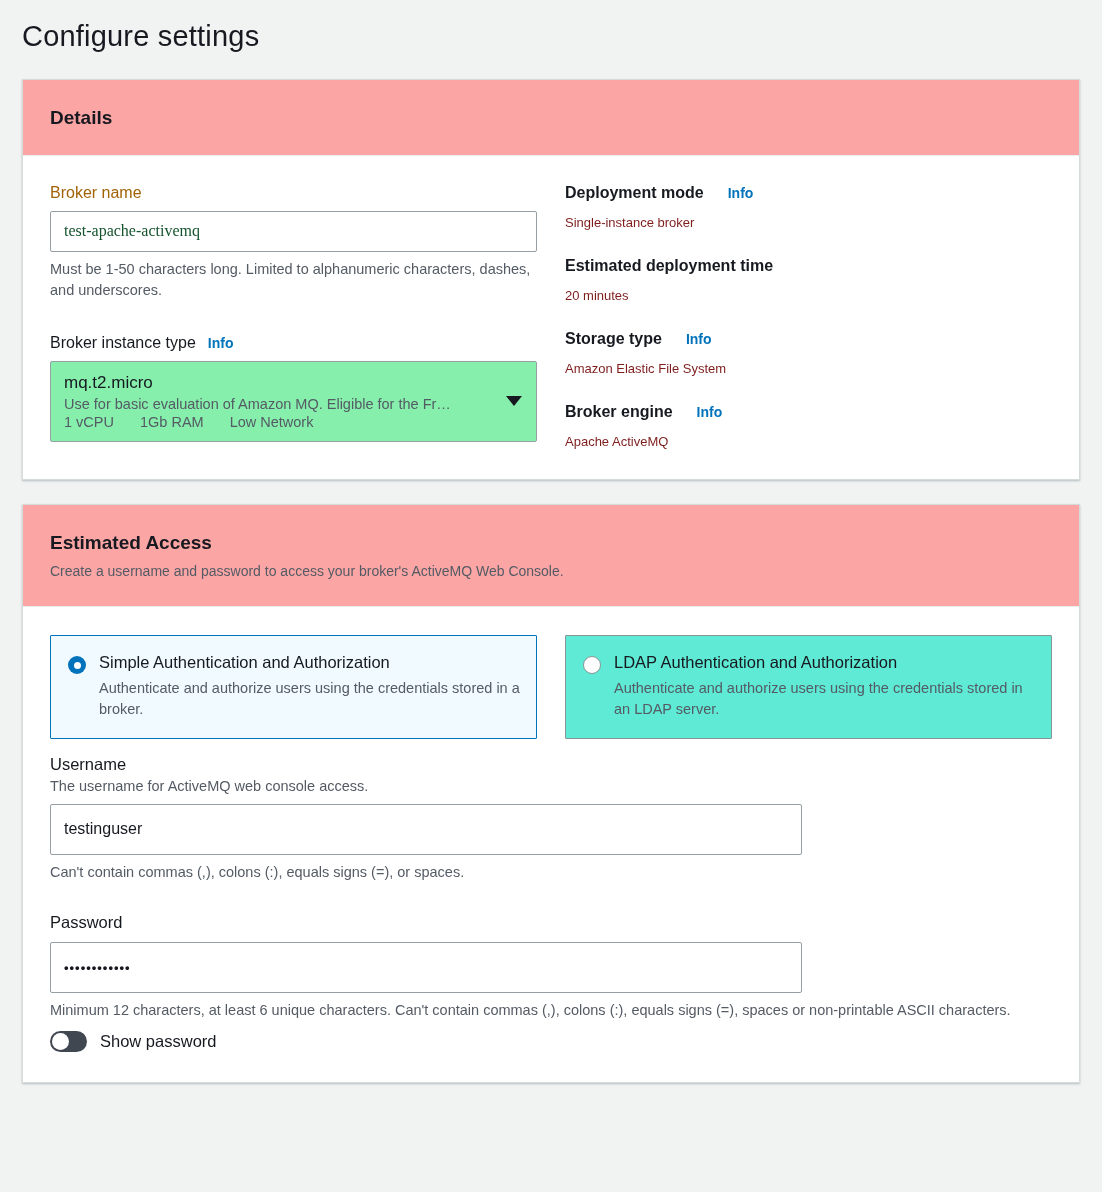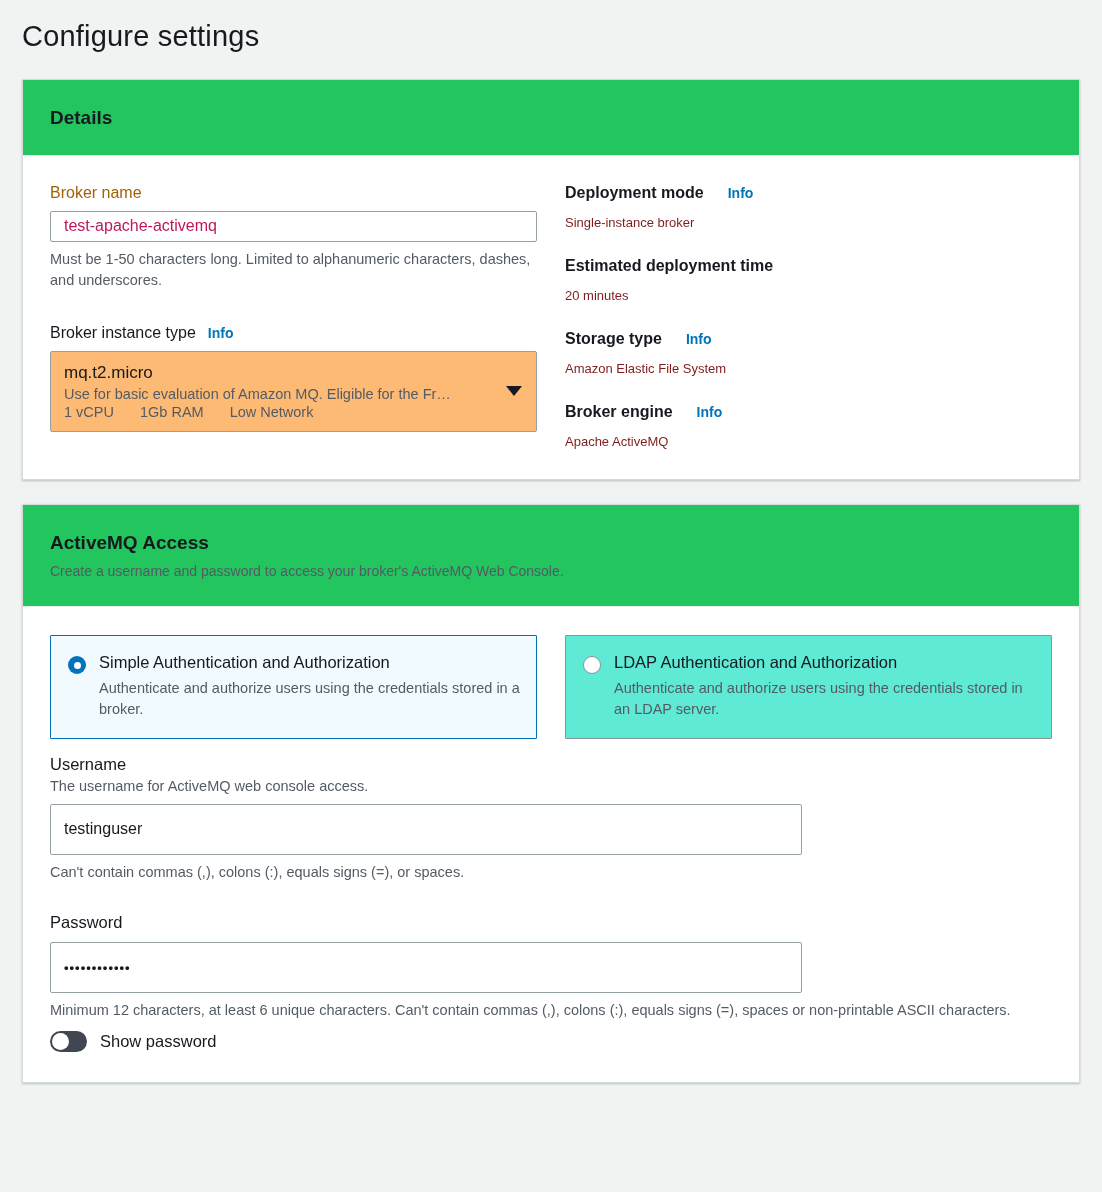--- a/index.html
+++ b/index.html
@@ -16,52 +16,52 @@
     font-size: 29px; font-weight: 500; color: #16191f;
     margin: 8px 0 26px 0; letter-spacing: 0.2px;
   }
   .card {
     background: #ffffff;
     border: 1px solid #d5dbdb;
     box-shadow: 0 1px 2px rgba(0,28,36,0.25);
     margin-bottom: 24px;
   }
   .card-header {
-    background: #22c55e;
+    background: #fca5a5;
     border-bottom: 1px solid #eaeded;
     padding: 27px 27px 25px 27px;
   }
   .card-title { font-size: 19px; font-weight: 700; color: #16191f; line-height: 1.2; }
   .card-subtitle { font-size: 14px; color: #545b64; margin-top: 7px; line-height: 1.4; }
   .card-body { padding: 28px 27px 30px 27px; }
 
   
   .details-grid { display: grid; grid-template-columns: 1fr 1fr; column-gap: 28px; align-items: start; }
 
   .field-label { font-size: 16px; color: #a16207; margin-bottom: 9px; }
   .field-label-row { display: flex; align-items: baseline; gap: 12px; margin-bottom: 9px; }
   .field-label-row .lbl { font-size: 16px; color: #16191f; }
   .info-link { font-size: 14px; font-weight: 700; color: #0073bb; text-decoration: none; cursor: pointer; }
 
   .text-input {
-    width: 100%; height: 31px;
+    width: 100%; height: 41px;
     border: 1px solid #95a0a4; border-radius: 2px;
-    background: #fff; color: #be185d;
-    font-size: 16px; font-family: Liberation Sans, sans-serif;
+    background: #fff; color: #14532d;
+    font-size: 16px; font-family: Liberation Serif, serif;
     padding: 0 13px; outline: none; display: block;
   }
   .help-text { font-size: 14.5px; color: #545b64; line-height: 1.45; margin-top: 7px; }
 
   .field-group + .field-group { margin-top: 33px; }
 
   
   .instance-select {
     position: relative;
     border: 1px solid #95a0a4; border-radius: 2px;
-    background: #fdba74; padding: 11px 40px 11px 13px;
+    background: #86efac; padding: 11px 40px 11px 13px;
     cursor: pointer;
   }
   .instance-name { font-size: 17px; color: #16191f; }
   .instance-desc { font-size: 14.5px; color: #545b64; margin-top: 3px; white-space: nowrap; overflow: hidden; }
   .instance-specs { font-size: 14.5px; color: #545b64; margin-top: 2px; }
   .instance-specs span { margin-right: 26px; }
   .select-caret {
     position: absolute; right: 14px; top: 50%; margin-top: -5px;
     width: 0; height: 0;
     border-left: 8px solid transparent; border-right: 8px solid transparent;
@@ -185,21 +185,21 @@
           </div>
           <div class="kv-value">Apache ActiveMQ</div>
         </div>
       </div>
 
     </div>
   </div>
 
   <div class="card">
     <div class="card-header">
-      <div class="card-title">ActiveMQ Access</div>
+      <div class="card-title">Estimated Access</div>
       <div class="card-subtitle">Create a username and password to access your broker's ActiveMQ Web Console.</div>
     </div>
     <div class="card-body">
 
       <div class="tiles">
         <div class="tile selected">
           <span class="radio checked"></span>
           <div>
             <div class="tile-title">Simple Authentication and Authorization</div>
             <div class="tile-desc">Authenticate and authorize users using the credentials stored in a broker.</div>

